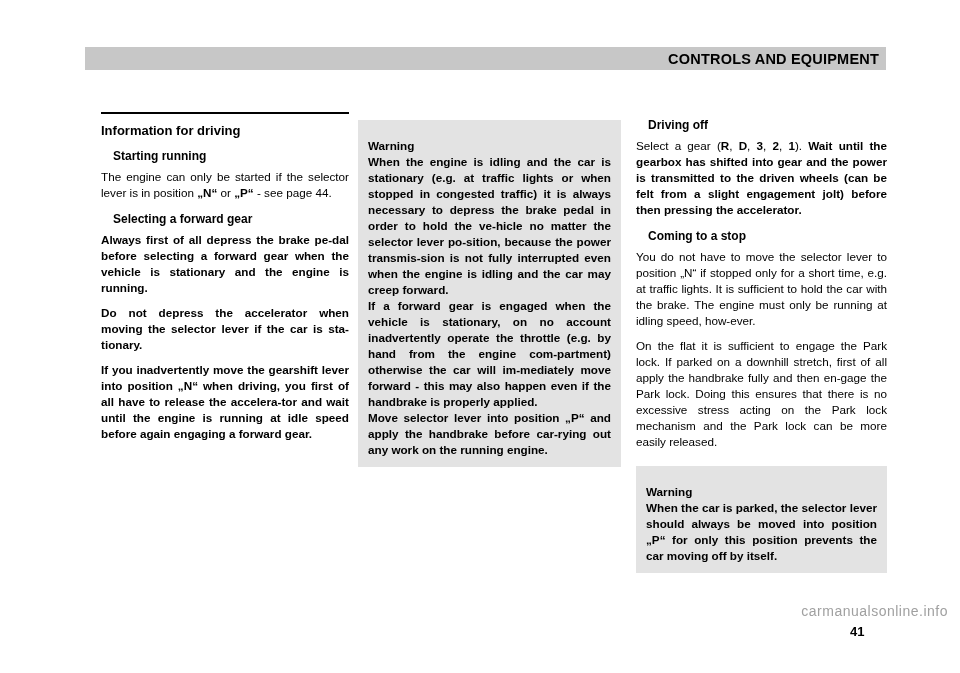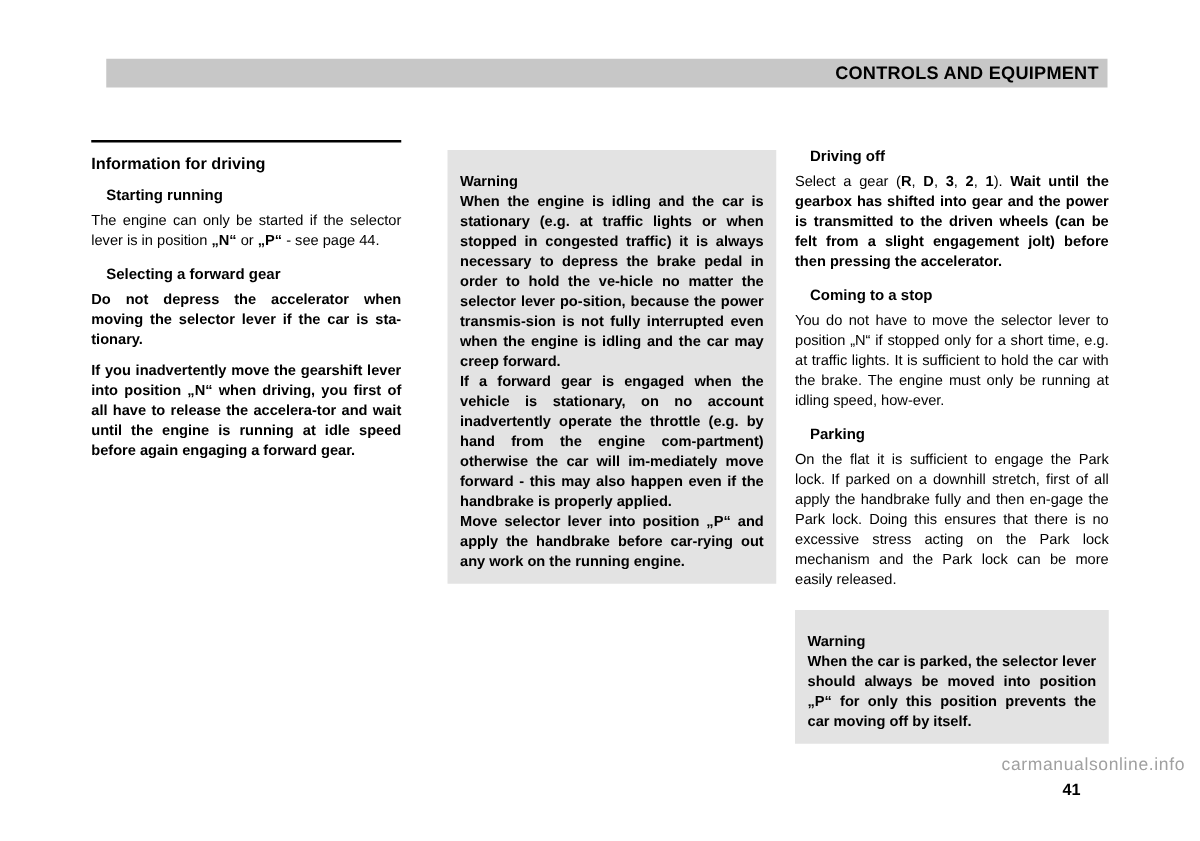--- a/index.html
+++ b/index.html
@@ -17,21 +17,21 @@
   .header-bar {
     position: absolute;
     left: 85px; top: 47px;
     width: 801px; height: 23px;
     background: var(--header-bar, #c7c7c7);
     display: flex; align-items: center; justify-content: flex-end;
     padding-right: 7px;
   }
   .header-title { font-size: 14.5px; font-weight: bold; letter-spacing: 0.2px; }
 
-  .col-left  { position: absolute; left: 73px;  top: 112px; width: 248px; }
+  .col-left  { position: absolute; left: 101px;  top: 112px; width: 248px; }
   .col-right { position: absolute; left: 636px; top: 118px; width: 251px; }
 
   .rule { height: 2px; background: #000; margin-bottom: 9px; }
 
   .col-title { font-size: 13px; font-weight: bold; margin: 0 0 11px 0; }
 
   .sub { font-size: 12px; font-weight: bold; margin: 11px 0 6px 0; padding-left: 12px; }
   .sub.first { margin-top: 0; }
 
   .body {
@@ -80,39 +80,39 @@
   </div>
 
   <div class="col-left">
     <div class="rule"></div>
     <h1 class="col-title">Information for driving</h1>
 
     <h2 class="sub">Starting running</h2>
     <p class="body"><span>The engine can only be started if the selector lever is in position </span><b>„N“</b><span> or </span><b>„P“</b><span> - see page 44.</span></p>
 
     <h2 class="sub">Selecting a forward gear</h2>
+    <p class="body bold">Always first of all depress the brake pe-dal before selecting a forward gear when the vehicle is stationary and the engine is running.</p>
     <p class="body bold">Do not depress the accelerator when moving the selector lever if the car is sta-tionary.</p>
     <p class="body bold">If you inadvertently move the gearshift lever into position „N“ when driving, you first of all have to release the accelera-tor and wait until the engine is running at idle speed before again engaging a forward gear.</p>
   </div>
 
   <div class="warning-box mid">
     <p class="body bold">Warning</p>
     <p class="body bold nogap">When the engine is idling and the car is stationary (e.g. at traffic lights or when stopped in congested traffic) it is always necessary to depress the brake pedal in order to hold the ve-hicle no matter the selector lever po-sition, because the power transmis-sion is not fully interrupted even when the engine is idling and the car may creep forward.</p>
     <p class="body bold nogap">If a forward gear is engaged when the vehicle is stationary, on no account inadvertently operate the throttle (e.g. by hand from the engine com-partment) otherwise the car will im-mediately move forward - this may also happen even if the handbrake is properly applied.</p>
     <p class="body bold nogap">Move selector lever into position „P“ and apply the handbrake before car-rying out any work on the running engine.</p>
   </div>
 
   <div class="col-right">
     <h2 class="sub first">Driving off</h2>
     <p class="body"><span>Select a gear (</span><b>R</b><span>, </span><b>D</b><span>, </span><b>3</b><span>, </span><b>2</b><span>, </span><b>1</b><span>). </span><b>Wait until the gearbox has shifted into gear and the power is transmitted to the driven wheels (can be felt from a slight engagement jolt) before then pressing the accelerator.</b></p>
 
     <h2 class="sub">Coming to a stop</h2>
     <p class="body">You do not have to move the selector lever to position „N“ if stopped only for a short time, e.g. at traffic lights. It is sufficient to hold the car with the brake. The engine must only be running at idling speed, how-ever.</p>
 
-    <h2 class="sub">Parking</h2>
     <p class="body">On the flat it is sufficient to engage the Park lock. If parked on a downhill stretch, first of all apply the handbrake fully and then en-gage the Park lock. Doing this ensures that there is no excessive stress acting on the Park lock mechanism and the Park lock can be more easily released.</p>
 
     <div class="warning-box inflow">
       <p class="body bold">Warning</p>
       <p class="body bold nogap">When the car is parked, the selector lever should always be moved into position „P“ for only this position prevents the car moving off by itself.</p>
     </div>
   </div>
 
   <div class="page-number">41</div>
   <div class="watermark">carmanualsonline.info</div>

